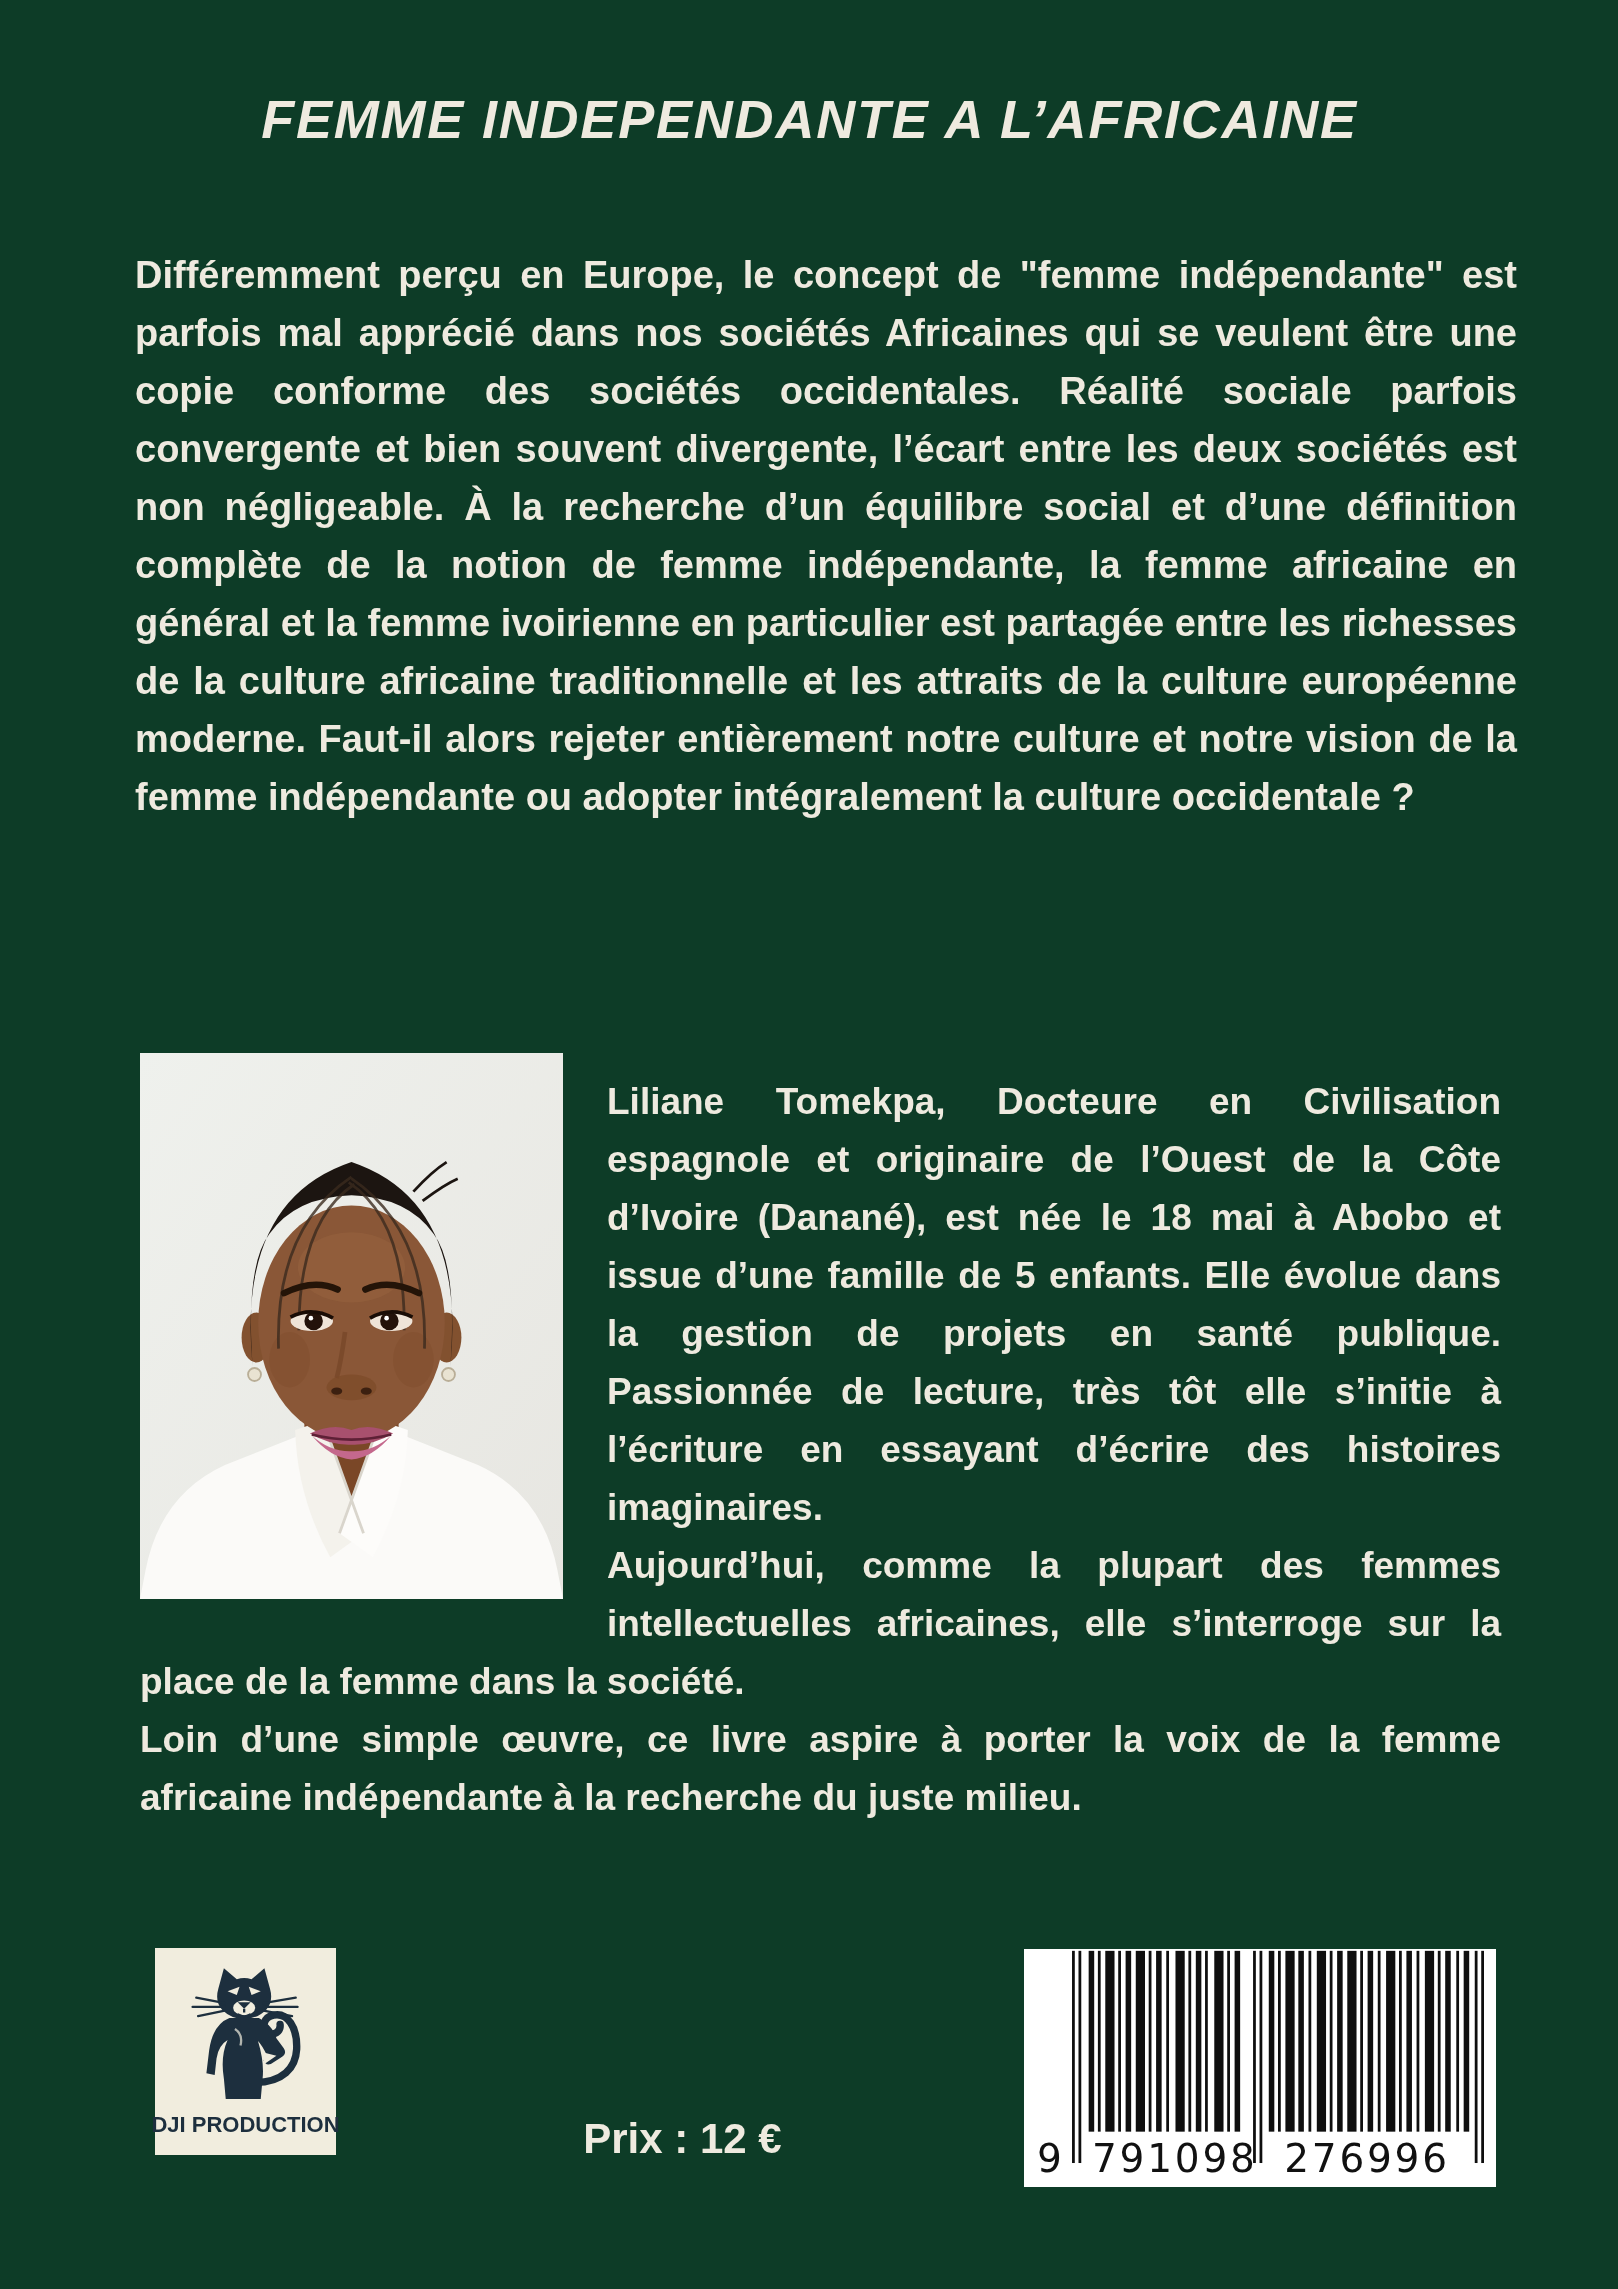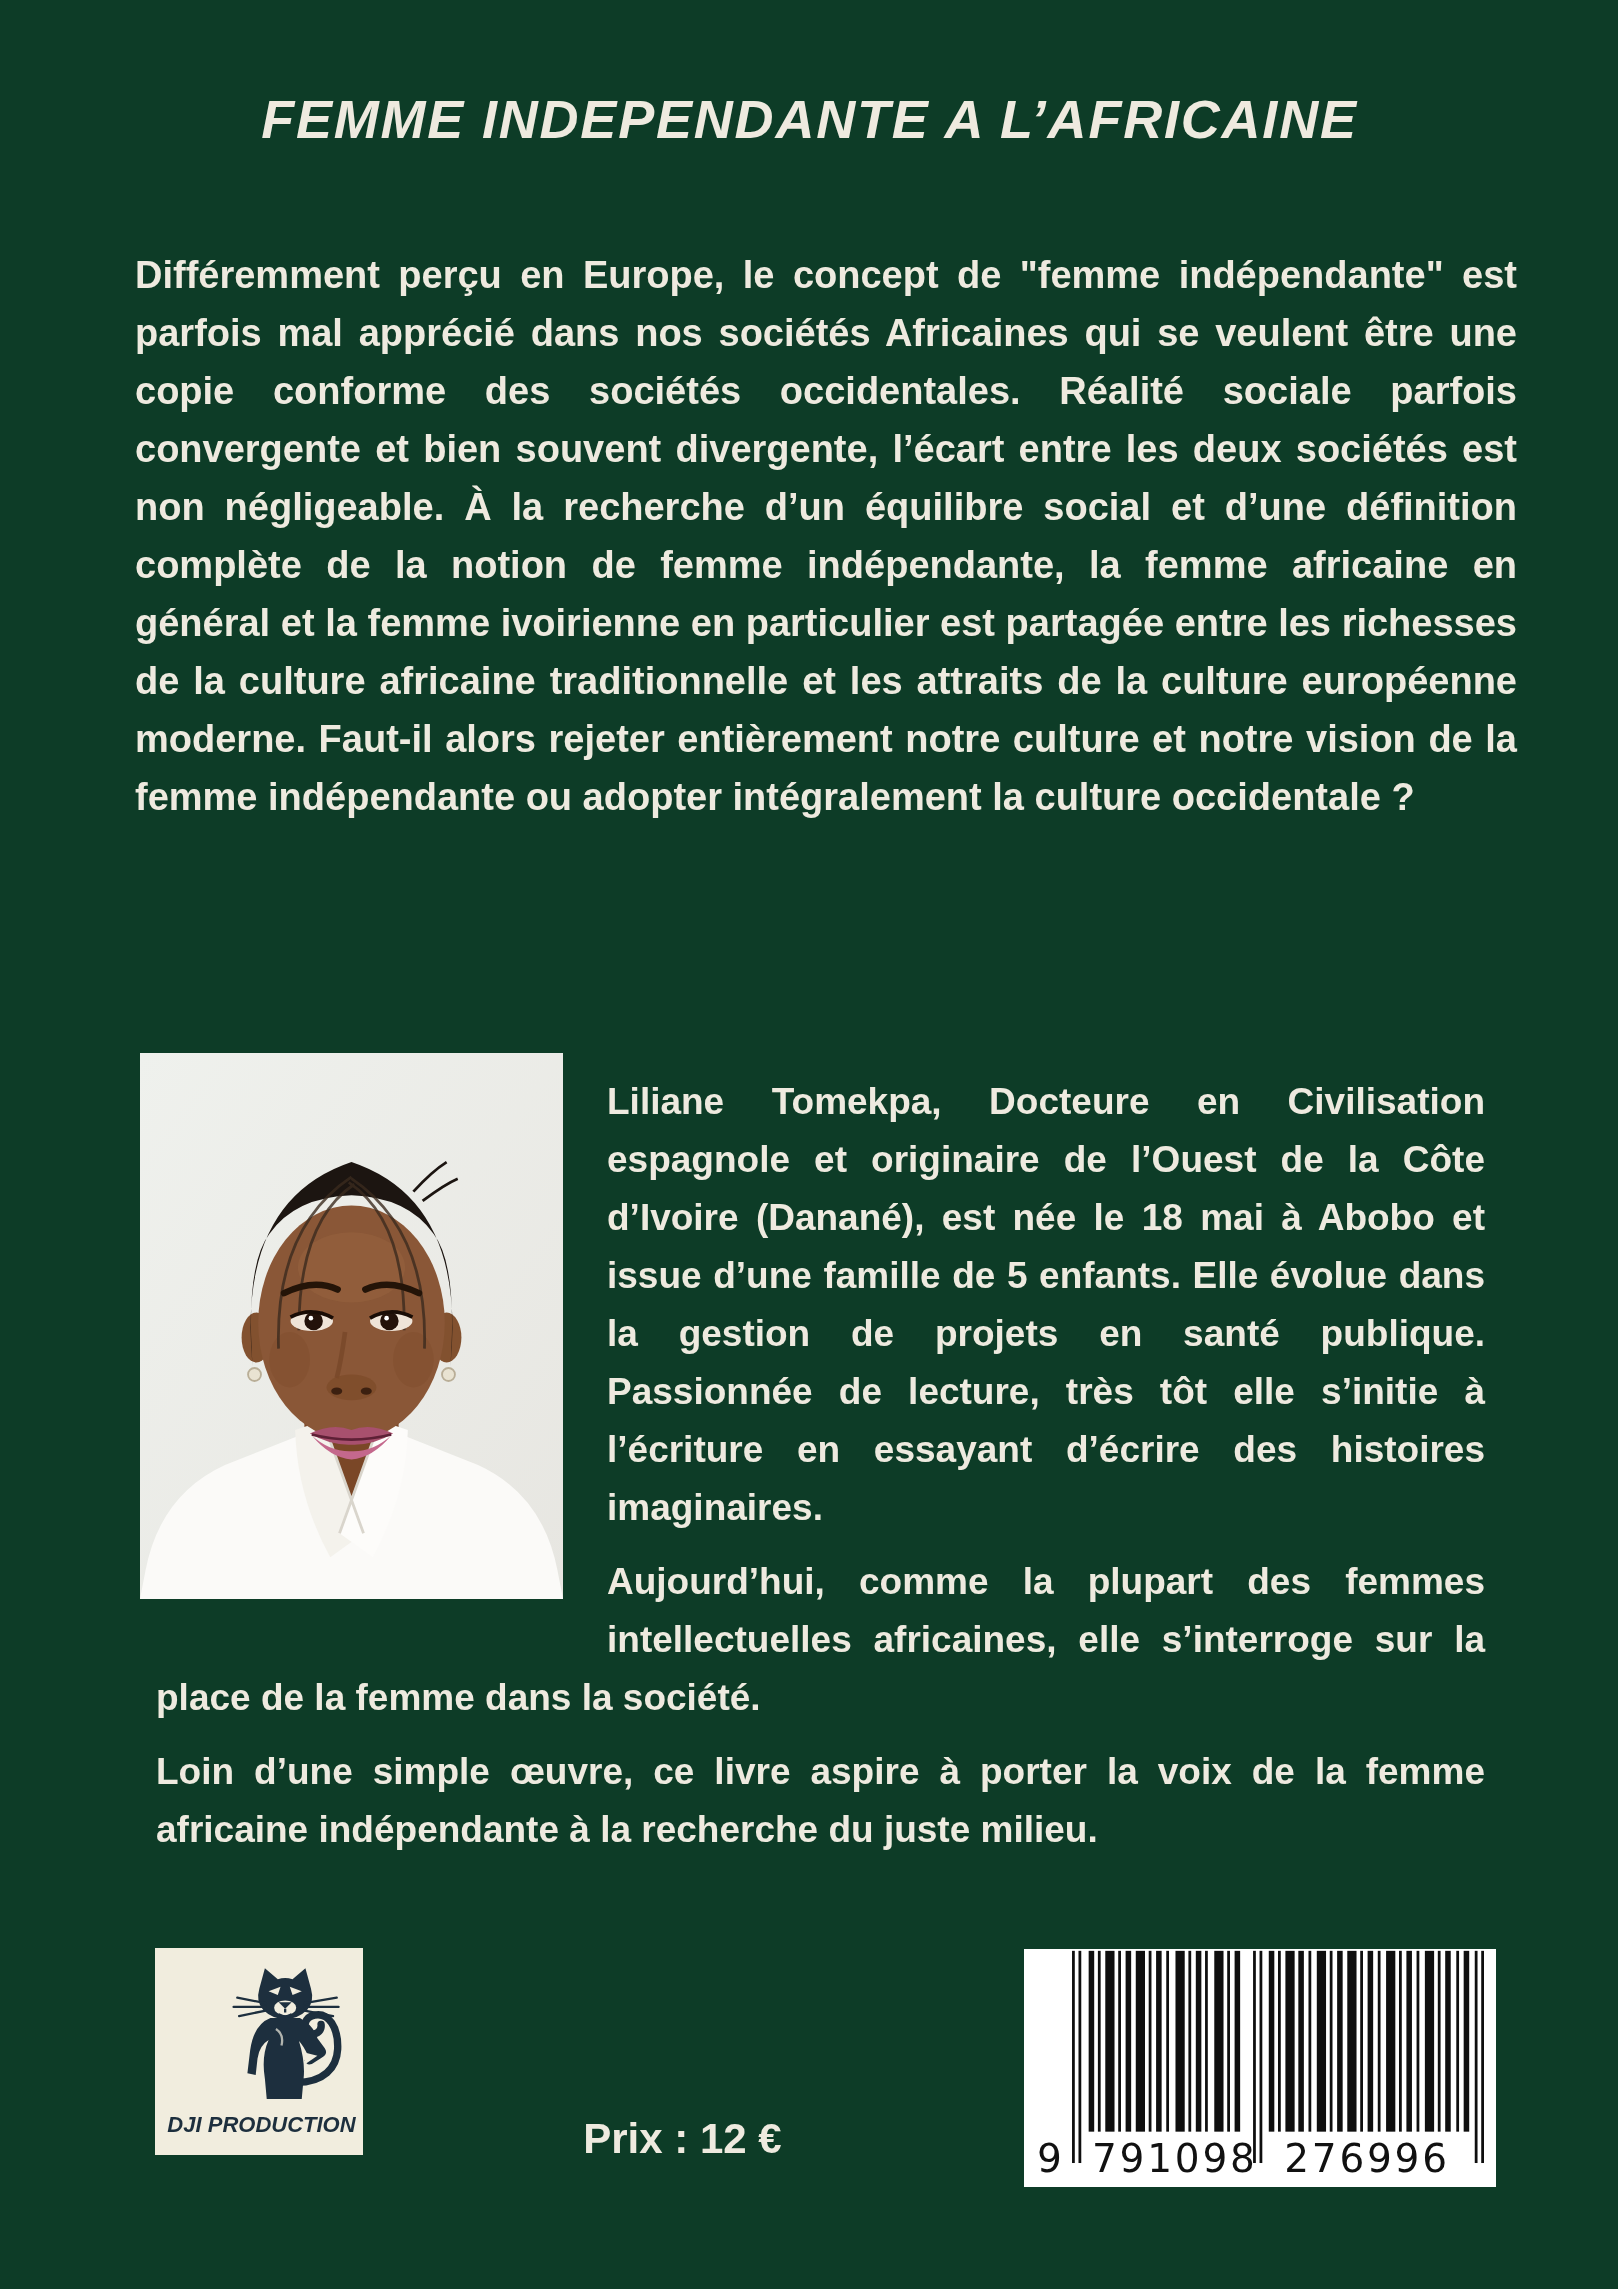--- a/index.html
+++ b/index.html
@@ -47,34 +47,33 @@
     line-height: 58px;
     text-align: justify;
   }
   .author-photo {
     float: left;
     width: 423px; height: 546px;
     margin: 0 44px 42px 0;
     background: #eef0ec;
   }
   .author-photo svg { display: block; width: 100%; height: 100%; }
-  .author p { margin: 16px; }
+  .author p { margin: 0; }
   .author p.first { margin-top: 20px; }
 
   .logo-box {
     position: absolute;
     left: 155px; top: 1948px;
-    width: 208px; height: 207px;
+    width: 181px; height: 207px;
     background: var(--logo-bg, #f1edde);
     display: flex;
     flex-direction: column;
-    align-items: flex-end;
+    align-items: center;
     justify-content: space-between;
     padding: 11px 7.4px 16.6px;
-    font-style: italic;
   }
   .logo-box svg { width: 138px; height: 140px; }
   .logo-name {
     font-size: 22px;
     font-weight: 700;
     color: var(--logo-ink, #1d2f3e);
     white-space: nowrap;
     letter-spacing: 0px;
   }
 

